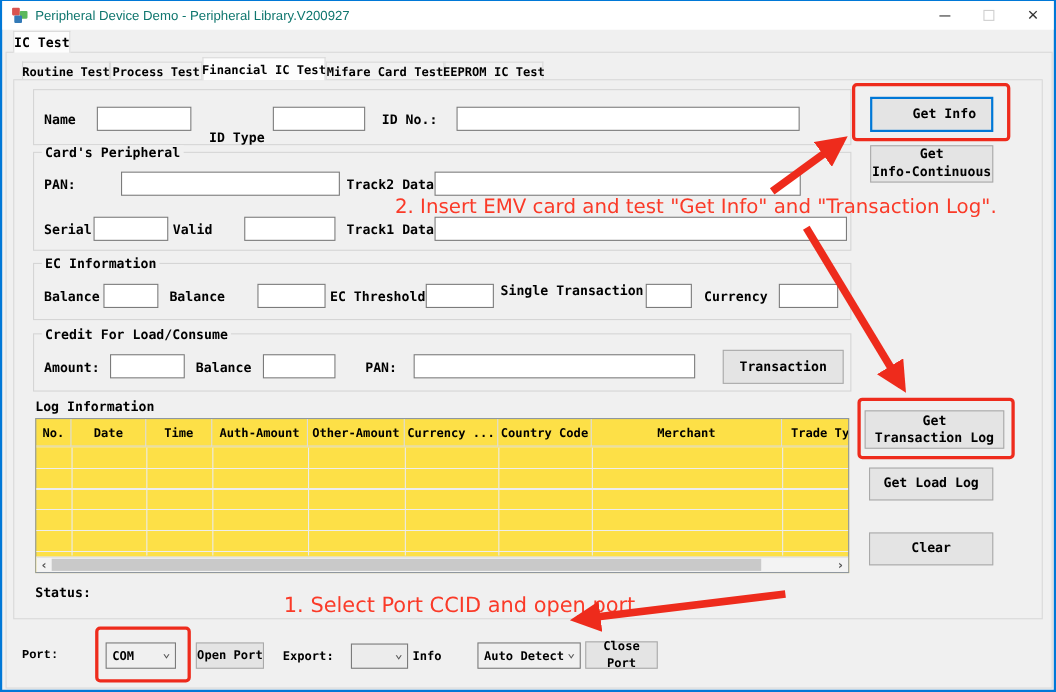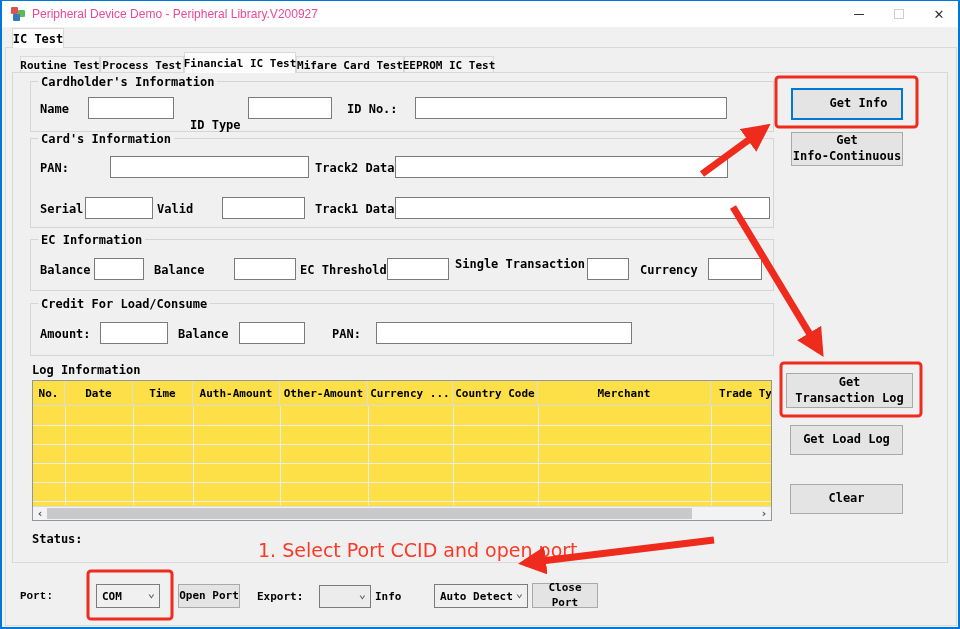--- a/index.html
+++ b/index.html
@@ -4,21 +4,21 @@
 <style>
   * { margin:0; padding:0; box-sizing:border-box; }
   html,body { background:#888; }
   .screen {
     position:relative; width:960px; height:629px; background:#f0f0f0;
     border-left:2px solid #0078d7; border-right:2px solid #0078d7;
     border-bottom:2px solid #0078d7; border-top:1px solid #0078d7;
     font-family:"DejaVu Sans Mono","Liberation Mono",monospace; overflow:hidden;
   }
   .titlebar { position:absolute; left:0; top:0; right:0; height:26px; background:#ffffff; }
-  .title-text { position:absolute; left:30px; top:6px; font:12px "Liberation Sans","DejaVu Sans",sans-serif; color:#ec4899; white-space:nowrap; }
+  .title-text { position:absolute; left:30px; top:6px; font:12px "Liberation Sans","DejaVu Sans",sans-serif; color:#0f766e; white-space:nowrap; }
   .wbtn { position:absolute; top:0; height:26px; display:flex; align-items:center; justify-content:center; color:#333; font:13px "DejaVu Sans",sans-serif; }
   .min-bar { width:10px; height:1px; background:#333; display:inline-block; }
   .max-box { width:10px; height:10px; border:1px solid #cfcfcf; display:inline-block; }
   .tab { position:absolute; border:1px solid #d9d9d9; border-bottom:none; background:#f2f2f2;
          display:flex; align-items:center; justify-content:center;
          font-weight:bold; font-size:11px; white-space:nowrap; }
   .tab.sel { background:#fdfdfd; z-index:3; }
   .page { position:absolute; border:1px solid #d9d9d9; background:#f0f0f0; }
   .gbox { position:absolute; border:1px solid #d5d5d5; }
   .gbox-title { position:absolute; background:#f0f0f0; padding:0 3px; font-weight:bold; font-size:12px; white-space:nowrap; }
@@ -88,30 +88,29 @@
     </div>
   <div class="tab" style="left:294px;top:55px;width:108px;height:17px;">
       <span>Mifare Card Test</span>
     </div>
   <div class="tab" style="left:402px;top:55px;width:90px;height:17px;">
       <span>EEPROM IC Test</span>
     </div>
   <div class="page" style="left:10px;top:71px;width:936px;height:491px;z-index:1;"></div>
 
   <div class="gbox" style="left:28px;top:80px;width:744px;height:51px;z-index:2;"></div>
-  <div class="gbox-title" style="left:36px;top:74px;z-index:2;">Cardholder's Information</div>
   <div class="lbl" style="left:38px;top:101px;z-index:2;">Name</div>
   <input class="inp" style="left: 86px; top: 96px; width: 86px; z-index: 2;">
   <div class="lbl" style="left:188px;top:101px;z-index:2;margin-top:16px;">ID Type</div>
   <input class="inp" style="left: 246px; top: 96px; width: 84px; z-index: 2;">
   <div class="lbl" style="left:345px;top:101px;z-index:2;">ID No.:</div>
   <input class="inp" style="left: 413px; top: 96px; width: 312px; z-index: 2;">
 
   <div class="gbox" style="left:28px;top:137px;width:744px;height:90px;z-index:2;"></div>
-  <div class="gbox-title" style="left:36px;top:131px;z-index:2;">Card's Information</div>
+  <div class="gbox-title" style="left:36px;top:131px;z-index:2;">Card's Peripheral</div>
   <div class="lbl" style="left:38px;top:160px;z-index:2;">PAN:</div>
   <input class="inp" style="left: 108px; top: 155px; width: 199px; z-index: 2;">
   <div class="lbl" style="left:313px;top:160px;z-index:2;">Track2 Data</div>
   <input class="inp" style="left: 393px; top: 155px; width: 333px; z-index: 2;">
   <div class="lbl" style="left:38px;top:201px;z-index:2;">Serial</div>
   <input class="inp" style="left: 83px; top: 196px; width: 68px; z-index: 2;">
   <div class="lbl" style="left:155px;top:201px;z-index:2;">Valid</div>
   <input class="inp" style="left: 220px; top: 196px; width: 83px; z-index: 2;">
   <div class="lbl" style="left:313px;top:201px;z-index:2;">Track1 Data</div>
   <input class="inp" style="left: 393px; top: 196px; width: 375px; z-index: 2;">
@@ -130,20 +129,21 @@
   <input class="inp" style="left: 706px; top: 257px; width: 54px; z-index: 2;">
 
   <div class="gbox" style="left:28px;top:302px;width:744px;height:53px;z-index:2;"></div>
   <div class="gbox-title" style="left:36px;top:296px;z-index:2;">Credit For Load/Consume</div>
   <div class="lbl" style="left:38px;top:326px;z-index:2;">Amount:</div>
   <input class="inp" style="left: 98px; top: 321px; width: 68px; z-index: 2;">
   <div class="lbl" style="left:176px;top:326px;z-index:2;">Balance</div>
   <input class="inp" style="left: 237px; top: 321px; width: 66px; z-index: 2;">
   <div class="lbl" style="left:330px;top:326px;z-index:2;">PAN:</div>
   <input class="inp" style="left: 374px; top: 321px; width: 256px; z-index: 2;">
+  <div class="btn" style="left:655px;top:317px;width:110px;height:31px;z-index:2;">Transaction</div>
 
   <div class="lbl" style="left:30px;top:362px;z-index:2;">Log Information</div>
   <div class="ltable" style="z-index:2;">
     <div class="thead">
       <div class="th" style="width:32px;">No.</div>
       <div class="th" style="width:68px;">Date</div>
       <div class="th" style="width:60px;">Time</div>
       <div class="th" style="width:87px;">Auth-Amount</div>
       <div class="th" style="width:88px;">Other-Amount</div>
       <div class="th" style="width:85px;">Currency ...</div>
@@ -187,20 +187,21 @@
   <div class="combo" style="left:317px;top:584px;width:52px;height:23px;background:#ececec;z-index:2;">
     <span class="arrow">⌄</span>
   </div>
   <div class="lbl" style="left:373px;top:589px;font-size:11px;z-index:2;">Info</div>
   <div class="combo" style="left:432px;top:583px;width:94px;height:24px;z-index:2;">
     <span>Auto Detect</span>
     <span class="arrow">⌄</span>
   </div>
   <div class="btn" style="left:530px;top:582px;width:66px;height:25px;font-size:11px;z-index:2;">Close Port</div>
 
+  <div class="annot" style="left:357px;top:177px;">2. Insert EMV card and test "Get Info" and "Transaction Log".</div>
   <div class="annot" style="left:256px;top:538px;font-size:19px;">1. Select Port CCID and open port</div>
 
   <svg class="overlay" viewBox="0 0 958 628">
     <defs>
       <marker id="ah" markerWidth="4" markerHeight="4" refX="3" refY="2" orient="auto">
         <path d="M0,0 L4,2 L0,4 Z" fill="#ee2b1c"></path>
       </marker>
     </defs>
     <rect x="774" y="76" width="141" height="50" rx="3" fill="none" stroke="#ee2b1c" stroke-width="3"></rect>
     <rect x="779" y="362" width="140" height="53" rx="3" fill="none" stroke="#ee2b1c" stroke-width="3"></rect>

